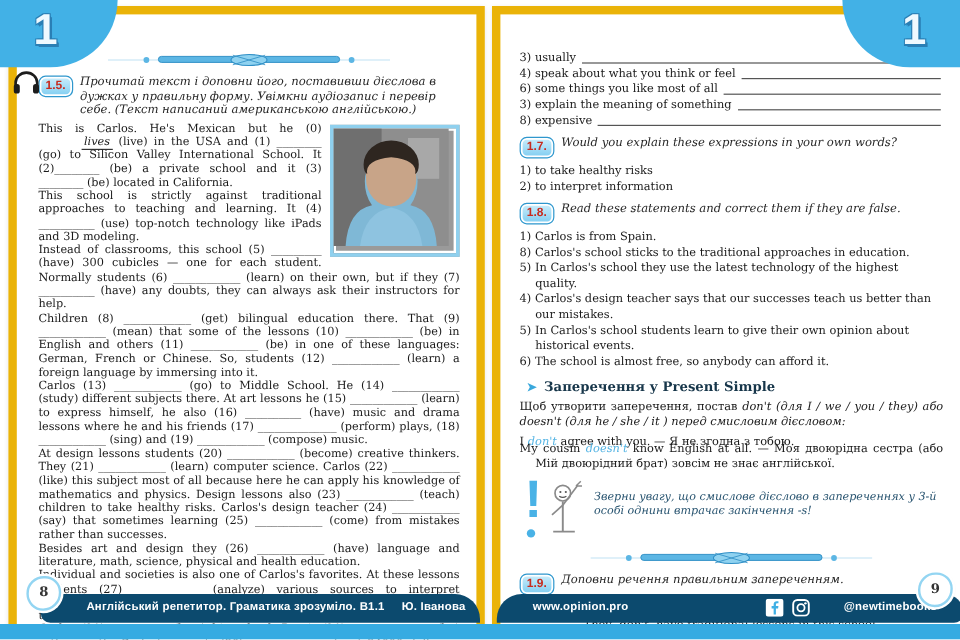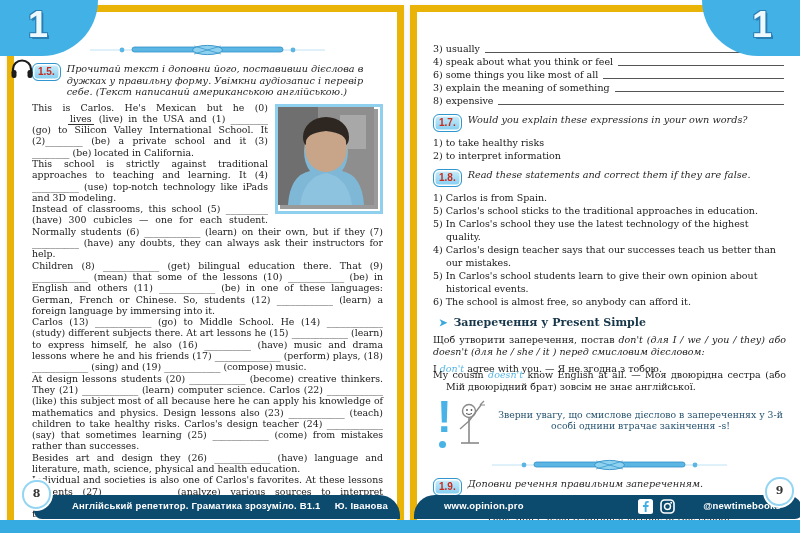--- a/index.html
+++ b/index.html
@@ -27,21 +27,21 @@
     color:#c72b1e;font:bold 10px/14px "Liberation Sans",sans-serif;padding:1px 5px;margin-right:6px;}
   .instr{font-style:italic;font-size:9.7px;line-height:11.5px;color:#262626;}
   .ex-head{display:flex;align-items:flex-start;margin:7px 0 4px 0;}
 
   
   .lp-inner{position:relative;padding:30px 14px 0 18px;}
   .headphones{position:absolute;left:-4px;top:46px;}
   .body-text{font-size:9.4px;line-height:11.3px;text-align:justify;}
   .body-text p{margin:0;}
   .photo{float:right;width:102px;height:104px;margin:2px 0 3px 7px;border:3px solid #8fd0ee;box-shadow:inset 0 0 0 2px #fff;background:#9a9a9a;}
-  .vrb{border-bottom:1px solid #333;padding:0 2px;margin-left:36px;}
+  .vrb{font-style:italic;border-bottom:1px solid #333;padding:0 2px;margin-left:36px;}
   .fill-row{display:flex;align-items:flex-end;font-size:9.5px;line-height:13px;}
   .fill-row .blank{flex:1;border-bottom:1px solid #555;margin:0 2px 2px 5px;height:8px;}
 
   
   .footer-band{position:absolute;bottom:3px;height:24px;background:#0c4a6e;z-index:3;border-radius:20px 26px 0 10px;}
   .fb-left{left:20px;right:-3px;}
   .fb-right{left:-3px;right:-3px;border-radius:26px 20px 10px 0;}
   .footer-band .ft{position:absolute;top:5px;font:bold 9.5px "Liberation Sans",sans-serif;color:#ffffff;letter-spacing:.2px;}
   .pagenum{position:absolute;width:25px;height:25px;background:#fff;border:2px solid #93d5f2;border-radius:50% 46% 52% 48%;
     text-align:center;font:bold 11px/23px "DejaVu Serif",serif;color:#333;z-index:4;
@@ -52,21 +52,21 @@
   
   .rp-inner{position:relative;padding:30px 14px 0 16px;}
   .gram-head{margin:8px 0 5px 6px;font:bold 11px "DejaVu Serif",serif;color:#17364a;}
   .gram-head .arr{color:#3aa8dc;font-size:10px;margin-right:6px;}
   .gram-text{font-size:9.5px;line-height:11.8px;text-align:justify;margin:0 0 5px 0;}
   .hang{padding-left:13px;text-indent:-13px;margin:0;}
   .blue-verb{color:#56b5e4;font-style:italic;}
   .it{font-style:italic;}
   .note-row{display:flex;align-items:flex-start;margin:4px 0 2px 0;}
   .note-icon{width:62px;flex:0 0 62px;position:relative;height:58px;}
-  .note-text{font-size:9.3px;line-height:11.5px;color:#27536f;padding-top:12px;text-align:center;}
+  .note-text{font-style:italic;font-size:9.3px;line-height:11.5px;color:#27536f;padding-top:12px;}
   .bang{position:absolute;left:4px;top:-2px;font:bold 44px/44px "Liberation Sans",sans-serif;color:#49b2e6;}
   .example-block{text-align:center;font-size:9.6px;line-height:13px;margin:2px 0 4px 0;}
   .ex-label{font:bold italic 11px "DejaVu Serif",serif;}
   .uverb{font-style:italic;border-bottom:1px solid #333;padding:0 3px;}
   .plain-items div{font-size:9.5px;line-height:13px;}
 
   .icon-sq{display:inline-block;vertical-align:middle;}
 </style>
 </head>
 <body>
@@ -171,21 +171,21 @@
         <div>1) to take healthy risks</div>
         <div>2) to interpret information</div>
       </div>
 
       <div class="ex-head">
         <span class="badge">1.8.</span>
         <span class="instr">Read these statements and correct them if they are false.</span>
       </div>
       <div class="plain-items">
         <div class="hang">1) Carlos is from Spain.</div>
-        <div class="hang">5) Carlos's school sticks to the traditional approaches in education.</div>
+        <div class="hang">8) Carlos's school sticks to the traditional approaches in education.</div>
         <div class="hang">5) In Carlos's school they use the latest technology of the highest quality.</div>
         <div class="hang">4) Carlos's design teacher says that our successes teach us better than our mistakes.</div>
         <div class="hang">5) In Carlos's school students learn to give their own opinion about historical events.</div>
         <div class="hang">6) The school is almost free, so anybody can afford it.</div>
       </div>
 
       <div class="gram-head">
         <span class="arr">➤</span><span>Заперечення у Present Simple</span>
       </div>
 

